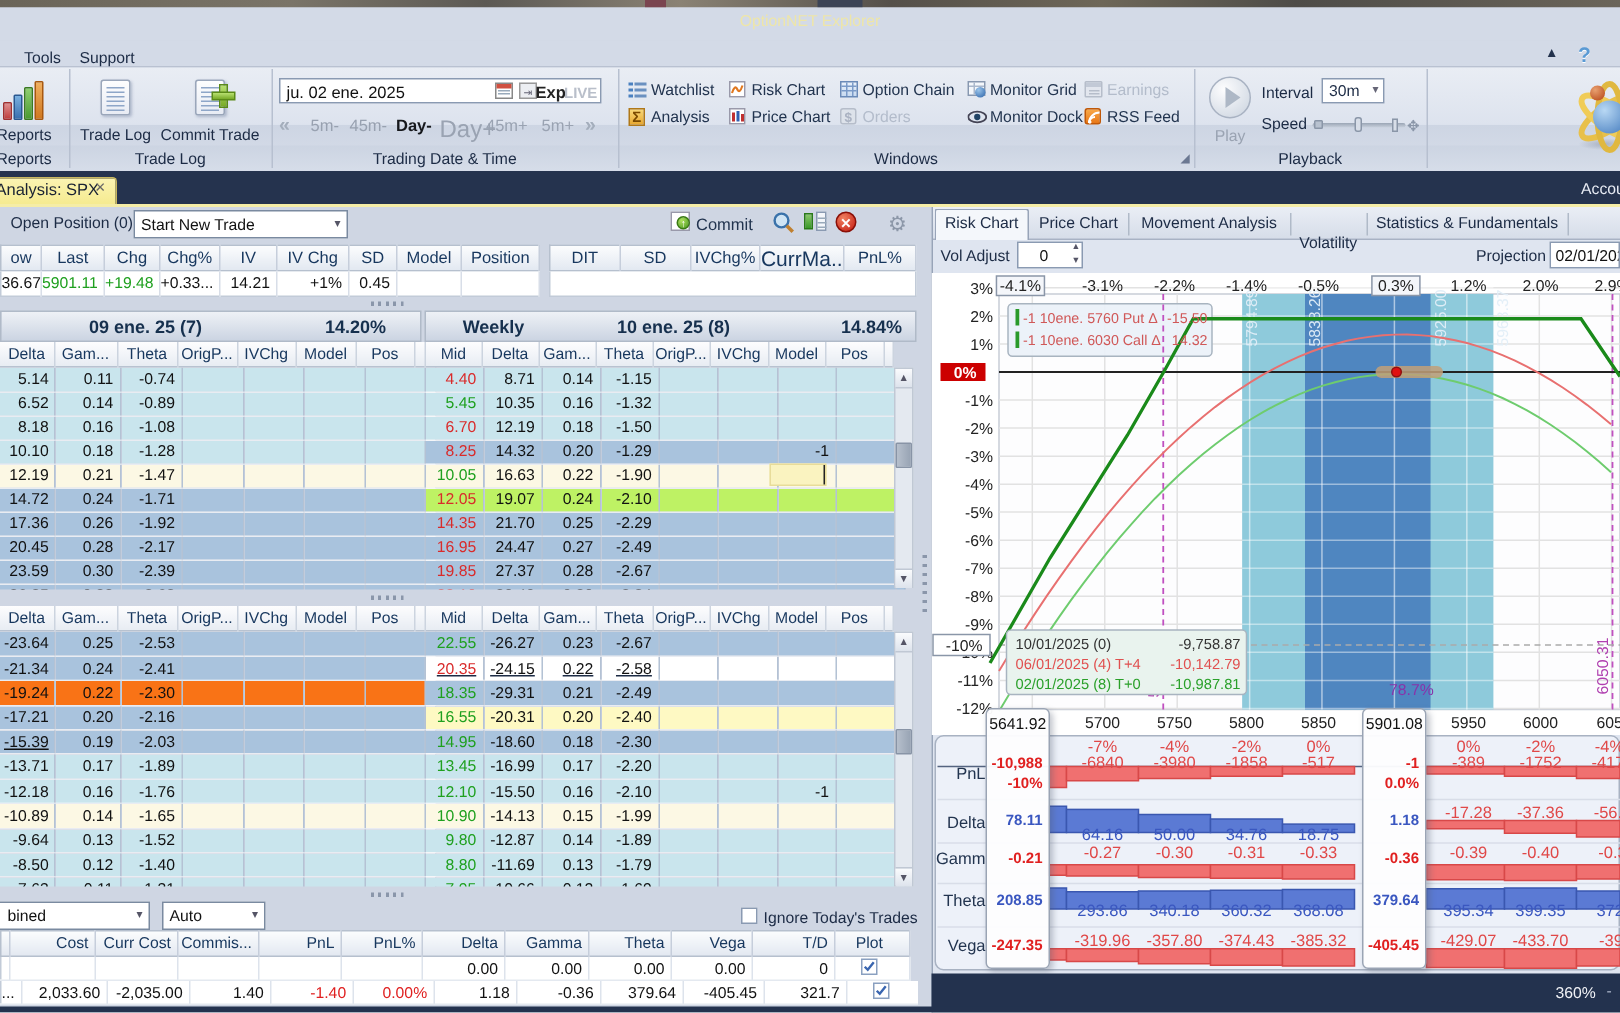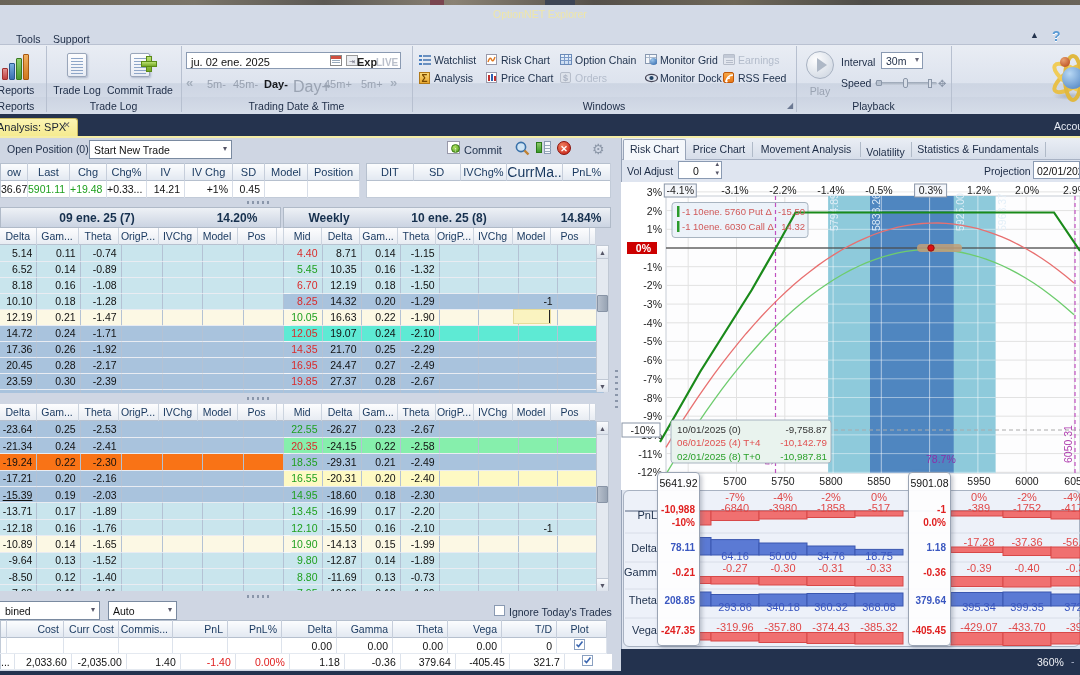--- a/index.html
+++ b/index.html
@@ -457,21 +457,21 @@
             <td class="num" style="width:37px;padding-right:4px;color:#1fa01f;border-right:1px solid rgba(120,150,180,0.30);border-bottom:1px solid rgba(255,255,255,0.55);">10.05</td>
             <td class="num" style="width:38px;padding-right:4px;color:#111;border-right:1px solid rgba(120,150,180,0.30);border-bottom:1px solid rgba(255,255,255,0.55);">16.63</td>
             <td class="num" style="width:38px;padding-right:4px;color:#111;border-right:1px solid rgba(120,150,180,0.30);border-bottom:1px solid rgba(255,255,255,0.55);">0.22</td>
             <td class="num" style="width:38px;padding-right:4px;color:#111;border-right:1px solid rgba(120,150,180,0.30);border-bottom:1px solid rgba(255,255,255,0.55);">-1.90</td>
             <td class="num" style="width:38px;padding-right:4px;color:#111;border-right:1px solid rgba(120,150,180,0.30);border-bottom:1px solid rgba(255,255,255,0.55);"></td>
             <td class="num" style="width:39px;padding-right:4px;color:#111;border-right:1px solid rgba(120,150,180,0.30);border-bottom:1px solid rgba(255,255,255,0.55);"></td>
             <td class="num" style="width:38px;padding-right:4px;color:#111;border-right:1px solid rgba(120,150,180,0.30);border-bottom:1px solid rgba(255,255,255,0.55);"></td>
             <td class="num" style="width:39px;padding-right:4px;color:#111;border-right:1px solid rgba(120,150,180,0.30);border-bottom:1px solid rgba(255,255,255,0.55);"></td>
             <td class="num" style="width:6px;padding-right:4px;color:#111;border-right:1px solid rgba(120,150,180,0.30);border-bottom:1px solid rgba(255,255,255,0.55);"></td>
           </tr>
-          <tr style="height:16.0px;background:#5eead4;">
+          <tr style="height:16.0px;background:#bef264;">
             <td class="num" style="width:37px;padding-right:4px;color:#d92b2b;border-right:1px solid rgba(120,150,180,0.30);border-bottom:1px solid rgba(255,255,255,0.55);">12.05</td>
             <td class="num" style="width:38px;padding-right:4px;color:#111;border-right:1px solid rgba(120,150,180,0.30);border-bottom:1px solid rgba(255,255,255,0.55);">19.07</td>
             <td class="num" style="width:38px;padding-right:4px;color:#111;border-right:1px solid rgba(120,150,180,0.30);border-bottom:1px solid rgba(255,255,255,0.55);">0.24</td>
             <td class="num" style="width:38px;padding-right:4px;color:#111;border-right:1px solid rgba(120,150,180,0.30);border-bottom:1px solid rgba(255,255,255,0.55);">-2.10</td>
             <td class="num" style="width:38px;padding-right:4px;color:#111;border-right:1px solid rgba(120,150,180,0.30);border-bottom:1px solid rgba(255,255,255,0.55);"></td>
             <td class="num" style="width:39px;padding-right:4px;color:#111;border-right:1px solid rgba(120,150,180,0.30);border-bottom:1px solid rgba(255,255,255,0.55);"></td>
             <td class="num" style="width:38px;padding-right:4px;color:#111;border-right:1px solid rgba(120,150,180,0.30);border-bottom:1px solid rgba(255,255,255,0.55);"></td>
             <td class="num" style="width:39px;padding-right:4px;color:#111;border-right:1px solid rgba(120,150,180,0.30);border-bottom:1px solid rgba(255,255,255,0.55);"></td>
             <td class="num" style="width:6px;padding-right:4px;color:#111;border-right:1px solid rgba(120,150,180,0.30);border-bottom:1px solid rgba(255,255,255,0.55);"></td>
           </tr>
@@ -683,21 +683,21 @@
             <td class="num" style="width:37px;padding-right:4px;color:#1fa01f;border-right:1px solid rgba(120,150,180,0.30);border-bottom:1px solid rgba(255,255,255,0.55);">22.55</td>
             <td class="num" style="width:38px;padding-right:4px;color:#111;border-right:1px solid rgba(120,150,180,0.30);border-bottom:1px solid rgba(255,255,255,0.55);">-26.27</td>
             <td class="num" style="width:38px;padding-right:4px;color:#111;border-right:1px solid rgba(120,150,180,0.30);border-bottom:1px solid rgba(255,255,255,0.55);">0.23</td>
             <td class="num" style="width:38px;padding-right:4px;color:#111;border-right:1px solid rgba(120,150,180,0.30);border-bottom:1px solid rgba(255,255,255,0.55);">-2.67</td>
             <td class="num" style="width:38px;padding-right:4px;color:#111;border-right:1px solid rgba(120,150,180,0.30);border-bottom:1px solid rgba(255,255,255,0.55);"></td>
             <td class="num" style="width:39px;padding-right:4px;color:#111;border-right:1px solid rgba(120,150,180,0.30);border-bottom:1px solid rgba(255,255,255,0.55);"></td>
             <td class="num" style="width:38px;padding-right:4px;color:#111;border-right:1px solid rgba(120,150,180,0.30);border-bottom:1px solid rgba(255,255,255,0.55);"></td>
             <td class="num" style="width:39px;padding-right:4px;color:#111;border-right:1px solid rgba(120,150,180,0.30);border-bottom:1px solid rgba(255,255,255,0.55);"></td>
             <td class="num" style="width:6px;padding-right:4px;color:#111;border-right:1px solid rgba(120,150,180,0.30);border-bottom:1px solid rgba(255,255,255,0.55);"></td>
           </tr>
-          <tr style="height:16.4px;background:#86efac;">
+          <tr style="height:16.4px;background:#ffffff;text-decoration:underline;">
             <td class="num" style="width:37px;padding-right:4px;color:#d92b2b;border-right:1px solid rgba(120,150,180,0.30);border-bottom:1px solid rgba(255,255,255,0.55);">20.35</td>
             <td class="num" style="width:38px;padding-right:4px;color:#111;border-right:1px solid rgba(120,150,180,0.30);border-bottom:1px solid rgba(255,255,255,0.55);">-24.15</td>
             <td class="num" style="width:38px;padding-right:4px;color:#111;border-right:1px solid rgba(120,150,180,0.30);border-bottom:1px solid rgba(255,255,255,0.55);">0.22</td>
             <td class="num" style="width:38px;padding-right:4px;color:#111;border-right:1px solid rgba(120,150,180,0.30);border-bottom:1px solid rgba(255,255,255,0.55);">-2.58</td>
             <td class="num" style="width:38px;padding-right:4px;color:#111;border-right:1px solid rgba(120,150,180,0.30);border-bottom:1px solid rgba(255,255,255,0.55);"></td>
             <td class="num" style="width:39px;padding-right:4px;color:#111;border-right:1px solid rgba(120,150,180,0.30);border-bottom:1px solid rgba(255,255,255,0.55);"></td>
             <td class="num" style="width:38px;padding-right:4px;color:#111;border-right:1px solid rgba(120,150,180,0.30);border-bottom:1px solid rgba(255,255,255,0.55);"></td>
             <td class="num" style="width:39px;padding-right:4px;color:#111;border-right:1px solid rgba(120,150,180,0.30);border-bottom:1px solid rgba(255,255,255,0.55);"></td>
             <td class="num" style="width:6px;padding-right:4px;color:#111;border-right:1px solid rgba(120,150,180,0.30);border-bottom:1px solid rgba(255,255,255,0.55);"></td>
           </tr>
@@ -775,21 +775,21 @@
             <td class="num" style="width:38px;padding-right:4px;color:#111;border-right:1px solid rgba(120,150,180,0.30);border-bottom:1px solid rgba(255,255,255,0.55);"></td>
             <td class="num" style="width:39px;padding-right:4px;color:#111;border-right:1px solid rgba(120,150,180,0.30);border-bottom:1px solid rgba(255,255,255,0.55);"></td>
             <td class="num" style="width:38px;padding-right:4px;color:#111;border-right:1px solid rgba(120,150,180,0.30);border-bottom:1px solid rgba(255,255,255,0.55);"></td>
             <td class="num" style="width:39px;padding-right:4px;color:#111;border-right:1px solid rgba(120,150,180,0.30);border-bottom:1px solid rgba(255,255,255,0.55);"></td>
             <td class="num" style="width:6px;padding-right:4px;color:#111;border-right:1px solid rgba(120,150,180,0.30);border-bottom:1px solid rgba(255,255,255,0.55);"></td>
           </tr>
           <tr style="height:16.4px;background:#c9e5ed;">
             <td class="num" style="width:37px;padding-right:4px;color:#1fa01f;border-right:1px solid rgba(120,150,180,0.30);border-bottom:1px solid rgba(255,255,255,0.55);">8.80</td>
             <td class="num" style="width:38px;padding-right:4px;color:#111;border-right:1px solid rgba(120,150,180,0.30);border-bottom:1px solid rgba(255,255,255,0.55);">-11.69</td>
             <td class="num" style="width:38px;padding-right:4px;color:#111;border-right:1px solid rgba(120,150,180,0.30);border-bottom:1px solid rgba(255,255,255,0.55);">0.13</td>
-            <td class="num" style="width:38px;padding-right:4px;color:#111;border-right:1px solid rgba(120,150,180,0.30);border-bottom:1px solid rgba(255,255,255,0.55);">-0.73</td>
+            <td class="num" style="width:38px;padding-right:4px;color:#111;border-right:1px solid rgba(120,150,180,0.30);border-bottom:1px solid rgba(255,255,255,0.55);">-1.79</td>
             <td class="num" style="width:38px;padding-right:4px;color:#111;border-right:1px solid rgba(120,150,180,0.30);border-bottom:1px solid rgba(255,255,255,0.55);"></td>
             <td class="num" style="width:39px;padding-right:4px;color:#111;border-right:1px solid rgba(120,150,180,0.30);border-bottom:1px solid rgba(255,255,255,0.55);"></td>
             <td class="num" style="width:38px;padding-right:4px;color:#111;border-right:1px solid rgba(120,150,180,0.30);border-bottom:1px solid rgba(255,255,255,0.55);"></td>
             <td class="num" style="width:39px;padding-right:4px;color:#111;border-right:1px solid rgba(120,150,180,0.30);border-bottom:1px solid rgba(255,255,255,0.55);"></td>
             <td class="num" style="width:6px;padding-right:4px;color:#111;border-right:1px solid rgba(120,150,180,0.30);border-bottom:1px solid rgba(255,255,255,0.55);"></td>
           </tr>
           <tr style="height:16.4px;background:#c9e5ed;">
             <td class="num" style="width:37px;padding-right:4px;color:#1fa01f;border-right:1px solid rgba(120,150,180,0.30);border-bottom:1px solid rgba(255,255,255,0.55);">7.95</td>
             <td class="num" style="width:38px;padding-right:4px;color:#111;border-right:1px solid rgba(120,150,180,0.30);border-bottom:1px solid rgba(255,255,255,0.55);">-10.66</td>
             <td class="num" style="width:38px;padding-right:4px;color:#111;border-right:1px solid rgba(120,150,180,0.30);border-bottom:1px solid rgba(255,255,255,0.55);">0.12</td>
@@ -880,21 +880,21 @@
 <div class="abs" style="left:612px;top:138px;width:9px;height:537px;background:#cfd6e3;"></div>
 <div class="abs" style="left:615px;top:370px;width:3px;height:40px;background:repeating-linear-gradient(#8a96aa 0 2px,transparent 2px 6px);"></div>
 <div class="abs" style="left:621px;top:138px;width:459px;height:537px;background:#dfe5f0;border-left:1px solid #98a4b8;"></div>
 <div class="abs" style="left:622px;top:138px;width:458px;height:22px;background:linear-gradient(#eaeef5,#d6dde9);border-bottom:1px solid #a8b2c4;"></div>
 <div class="abs" style="left:623px;top:139px;width:63px;height:21px;background:#f4f7fb;border:1px solid #98a4b8;border-bottom:none;border-radius:2px 2px 0 0;"></div>
 <div class="abs" style="left:623px;top:143px;width:63px;text-align:center;color:#1c2b45;">Risk Chart</div>
 <div class="abs" style="left:686px;top:143px;width:66px;text-align:center;color:#1c2b45;">Price Chart</div>
 <div class="abs" style="left:752px;top:142px;width:1px;height:15px;background:#b0bac8;"></div>
 <div class="abs" style="left:752px;top:143px;width:108px;text-align:center;color:#1c2b45;">Movement Analysis</div>
 <div class="abs" style="left:860px;top:142px;width:1px;height:15px;background:#b0bac8;"></div>
-<div class="abs" style="left:860px;top:146px;width:51px;text-align:center;color:#1c2b45;">Volatility</div>
+<div class="abs" style="left:860px;top:156px;width:51px;text-align:center;color:#1c2b45;">Volatility</div>
 <div class="abs" style="left:911px;top:142px;width:1px;height:15px;background:#b0bac8;"></div>
 <div class="abs" style="left:911px;top:143px;width:134px;text-align:center;color:#1c2b45;">Statistics &amp; Fundamentals</div>
 <div class="abs" style="left:1045px;top:142px;width:1px;height:15px;background:#b0bac8;"></div>
 <div class="abs nv" style="left:627px;top:165px;">Vol Adjust</div>
 <div class="abs" style="left:678px;top:161px;width:44px;height:18px;background:#fff;border:1px solid #8a9ab2;">
       <span style="position:absolute;left:14px;top:3px;color:#111;">0</span>
       <span style="position:absolute;right:2px;top:-2px;color:#556;font-size:7px;">▴</span>
       <span style="position:absolute;right:2px;top:7px;color:#556;font-size:7px;">▾</span>
     </div>
 <div class="abs nv" style="left:984px;top:165px;">Projection</div>

